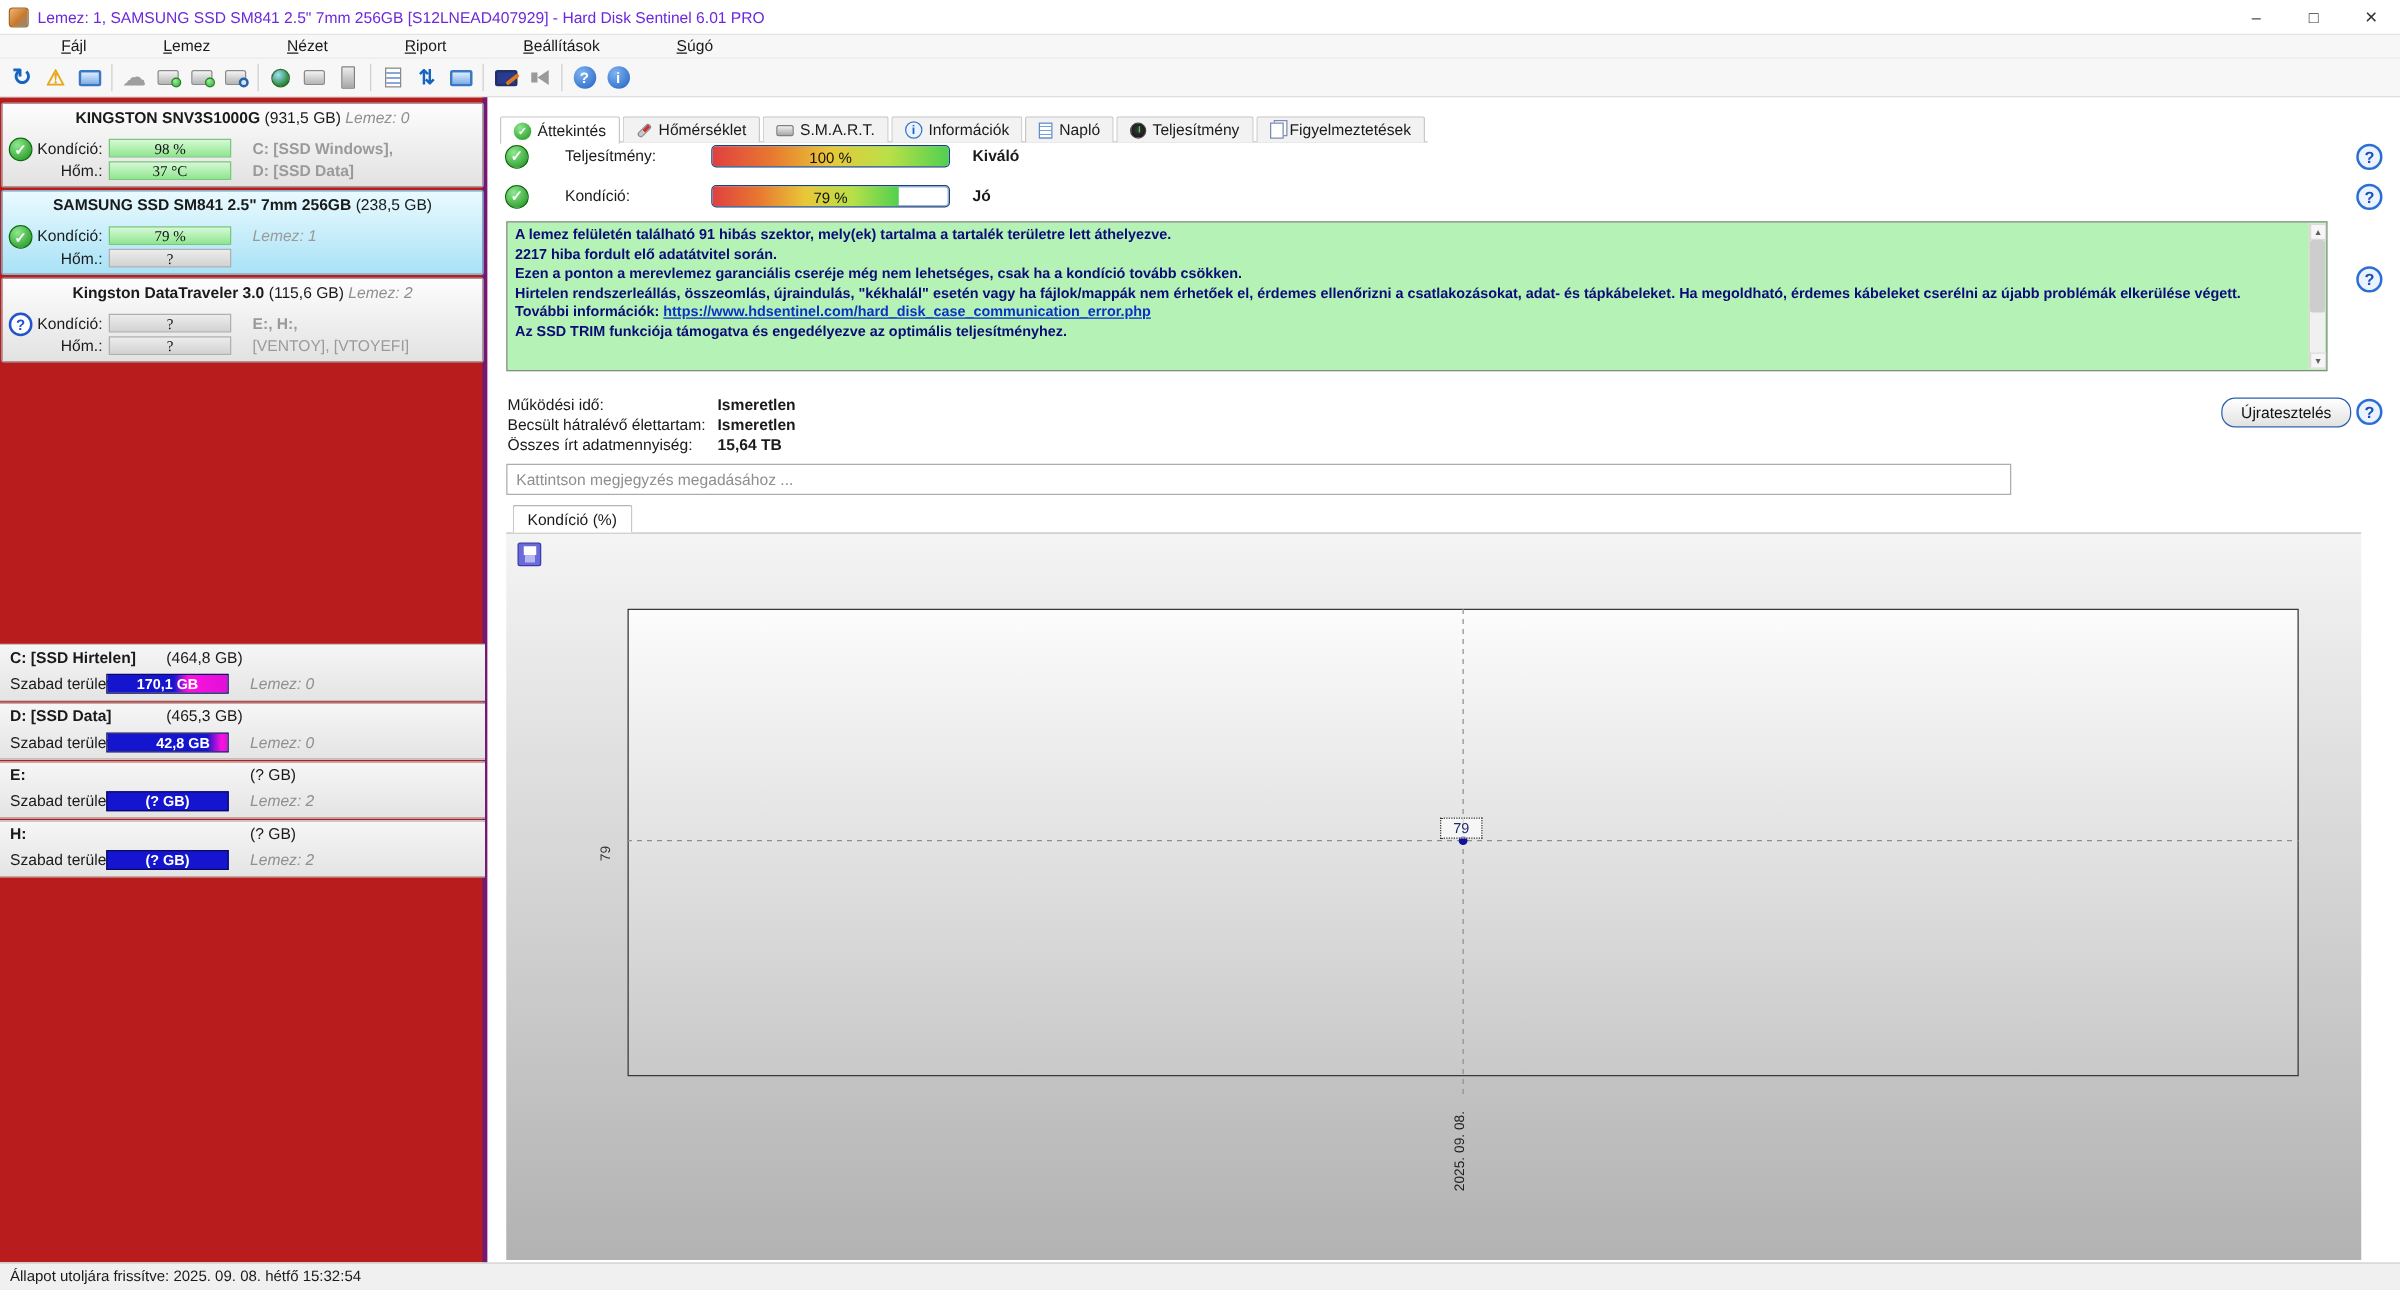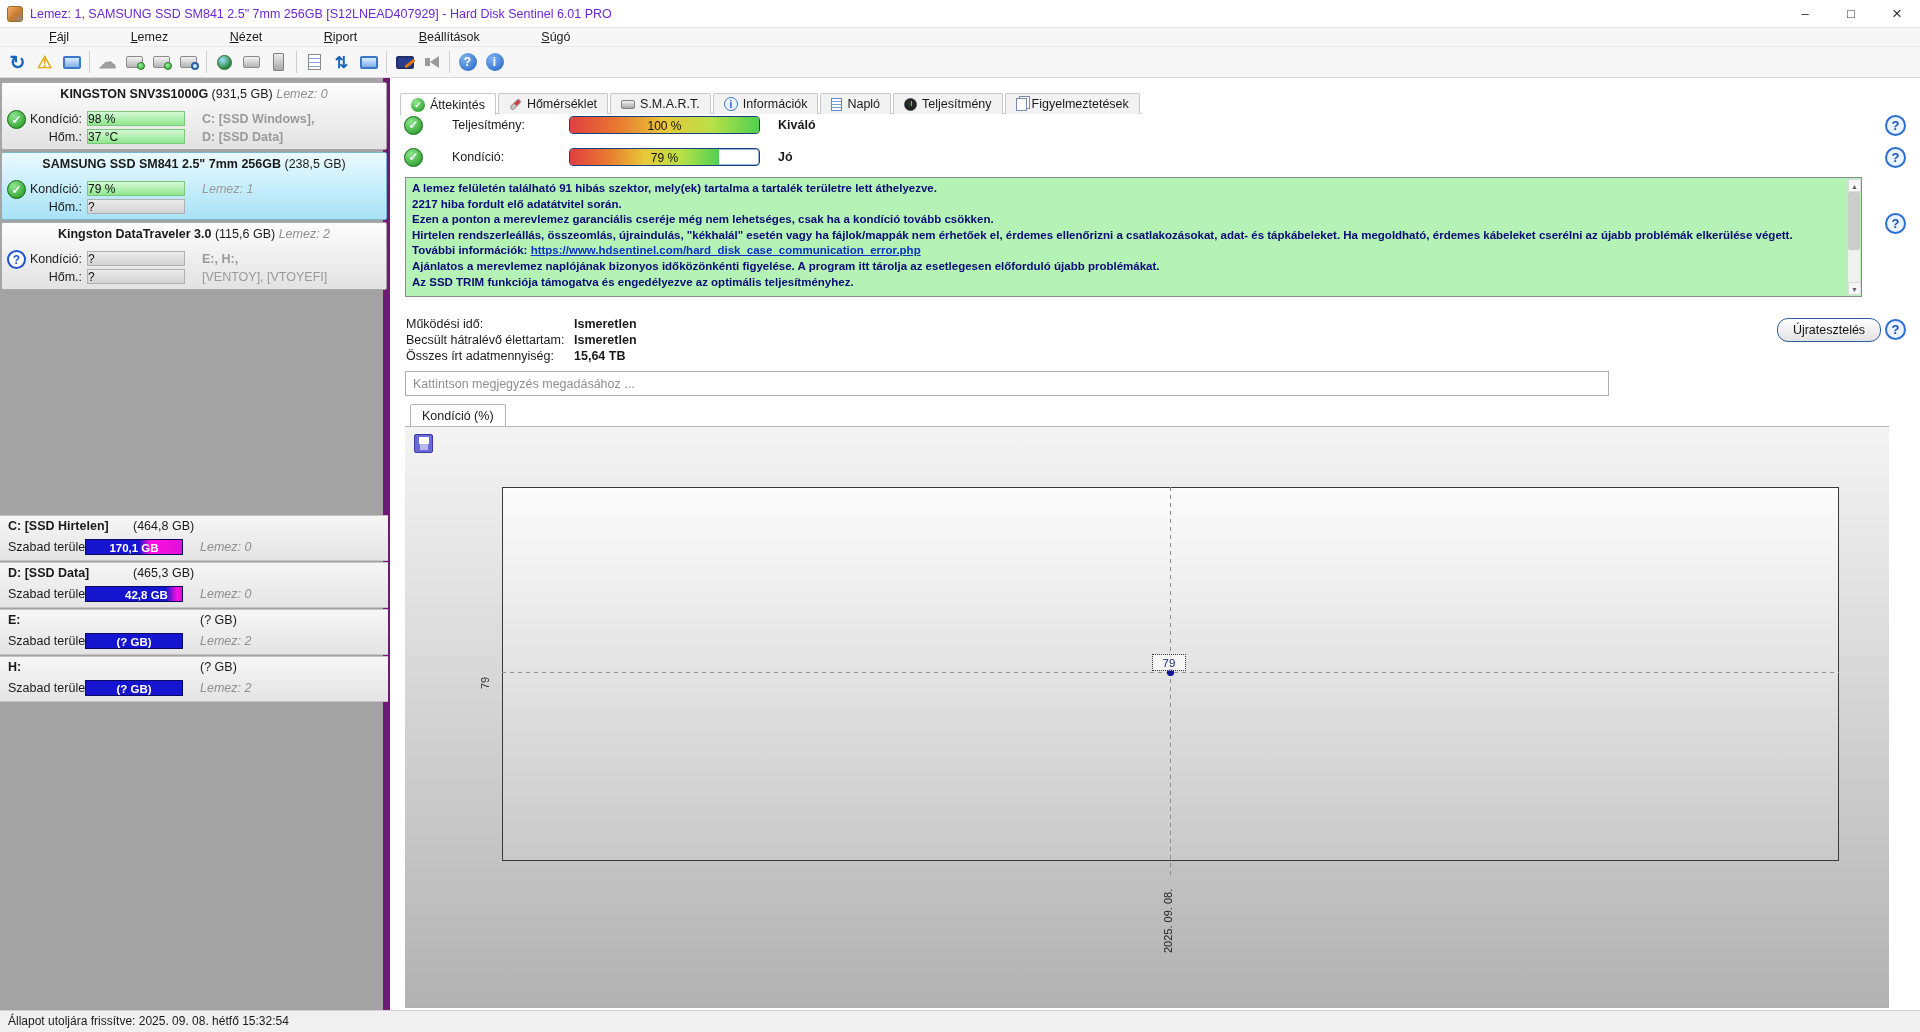--- a/index.html
+++ b/index.html
@@ -34,30 +34,30 @@
   .pencil { position:absolute; width:12px; height:3px; background:#e07818; transform:rotate(-38deg); right:-4px; top:4px; border-radius:1px; }
   .server { width:11px; height:18px; background:linear-gradient(#ececec,#a8a8a8); border:1px solid #808080; border-radius:1px; }
   .doc { width:13px; height:16px; background:#fff; border:1px solid #8a8a8a;
     background-image:repeating-linear-gradient(#fff 0 3px,#88a8d8 3px 4px); }
   .spk { width:0; height:0; border-top:6px solid transparent; border-bottom:6px solid transparent; border-right:9px solid #9a9a9a; }
   .spk-box { width:5px; height:8px; background:#9a9a9a; }
   .circ-blue { width:18px; height:18px; border-radius:50%; background:radial-gradient(circle at 35% 30%,#7fb4f2,#1f5fc2); color:#fff; font-weight:bold; font-size:12px; display:flex; align-items:center; justify-content:center; }
   .globe { width:15px; height:15px; border-radius:50%; background:radial-gradient(circle at 35% 30%,#9fe0ff,#2a8a3a 70%,#1860b0); border:1px solid #2a6a2a; }
 
   
-  #sidebar { position:absolute; left:0; top:78px; width:390px; height:932px; background:#a3a3a3; border-right:7px solid #701a75; }
+  #sidebar { position:absolute; left:0; top:78px; width:390px; height:932px; background:#b91c1c; border-right:4px solid #701a75; }
   .disk-entry { position:absolute; left:1px; width:386px; height:68px; border:1px solid #a8a8a8; border-radius:2px;
     background:linear-gradient(#fdfdfd,#e2e2e2); }
   .disk-entry.selected { background:linear-gradient(#eafaff,#a8e2f6); border-color:#7ab8d0; }
   .disk-head { position:absolute; left:0; top:4px; width:100%; text-align:center; font-size:12.5px; white-space:nowrap; }
   .disk-head b { font-weight:bold; }
   .lemez { font-style:italic; color:#8f8f8f; }
   .drow-label { position:absolute; width:60px; text-align:right; color:#1a1a1a; }
-  .dbar { position:absolute; left:85px; width:98px; height:15px; text-align:left; line-height:15px; font-size:12px; color:#111;
-    border:1px solid #b0b0b0; }
+  .dbar { position:absolute; left:85px; width:98px; height:15px; text-align:center; line-height:15px; font-size:12px; color:#111;
+    border:1px solid #b0b0b0;font-family:Liberation Serif, serif; }
   .dbar.green { background:linear-gradient(#d6f8d6,#8fe78f); border-color:#7bc87b; }
   .dbar.gray { background:linear-gradient(#ececec,#d2d2d2); }
   .dextra { position:absolute; left:200px; color:#9a9a9a; font-weight:bold; white-space:nowrap; }
   .status-ico { position:absolute; left:5px; width:19px; height:19px; border-radius:50%; display:flex; align-items:center; justify-content:center; font-size:12px; font-weight:bold; }
   .status-ok { background:radial-gradient(circle at 35% 30%,#8fe88f,#189018); color:#fff; border:1px solid #0f6a0f; }
   .status-q { background:#fff; color:#2255cc; border:2px solid #2255cc; font-size:12px; }
 
   .part-entry { position:absolute; left:0px; width:388px; height:46px; border-top:1px solid #c4c4c4; border-bottom:1px solid #c4c4c4;
     background:linear-gradient(#f6f6f6,#e4e4e4); }
   .part-name { position:absolute; left:8px; top:3px; font-weight:bold; }
@@ -340,21 +340,20 @@
     <div class="help-ico" style="top:69px">?</div>
     <div class="help-ico" style="top:135px">?</div>
     <div class="help-ico" style="top:241px">?</div>
 
     <div id="greenbox">
       <div class="gline">A lemez felületén található 91 hibás szektor, mely(ek) tartalma a tartalék területre lett áthelyezve.</div>
       <div class="gline">2217 hiba fordult elő adatátvitel során.</div>
       <div class="gline">Ezen a ponton a merevlemez garanciális cseréje még nem lehetséges, csak ha a kondíció tovább csökken.</div>
       <div class="gline">Hirtelen rendszerleállás, összeomlás, újraindulás, "kékhalál" esetén vagy ha fájlok/mappák nem érhetőek el, érdemes ellenőrizni a csatlakozásokat, adat- és tápkábeleket. Ha megoldható, érdemes kábeleket cserélni az újabb problémák elkerülése végett.</div>
       <div class="gline"><span>További információk: </span><a href="#">https://www.hdsentinel.com/hard_disk_case_communication_error.php</a></div>
-      <div class="gline">Ajánlatos a merevlemez naplójának bizonyos időközönkénti figyelése. A program itt tárolja az esetlegesen előforduló újabb problémákat.</div>
       <div class="gline">Az SSD TRIM funkciója támogatva és engedélyezve az optimális teljesítményhez.</div>
       <div id="gb-scroll">
         <div class="sb-arrow">▲</div>
         <div id="gb-thumb"></div>
         <div class="sb-arrow" style="position:absolute;bottom:0">▼</div>
       </div>
     </div>
 
     <div class="stat-row" style="top:239px">
       <span class="stat-label">Működési idő:</span><span class="stat-value">Ismeretlen</span>

